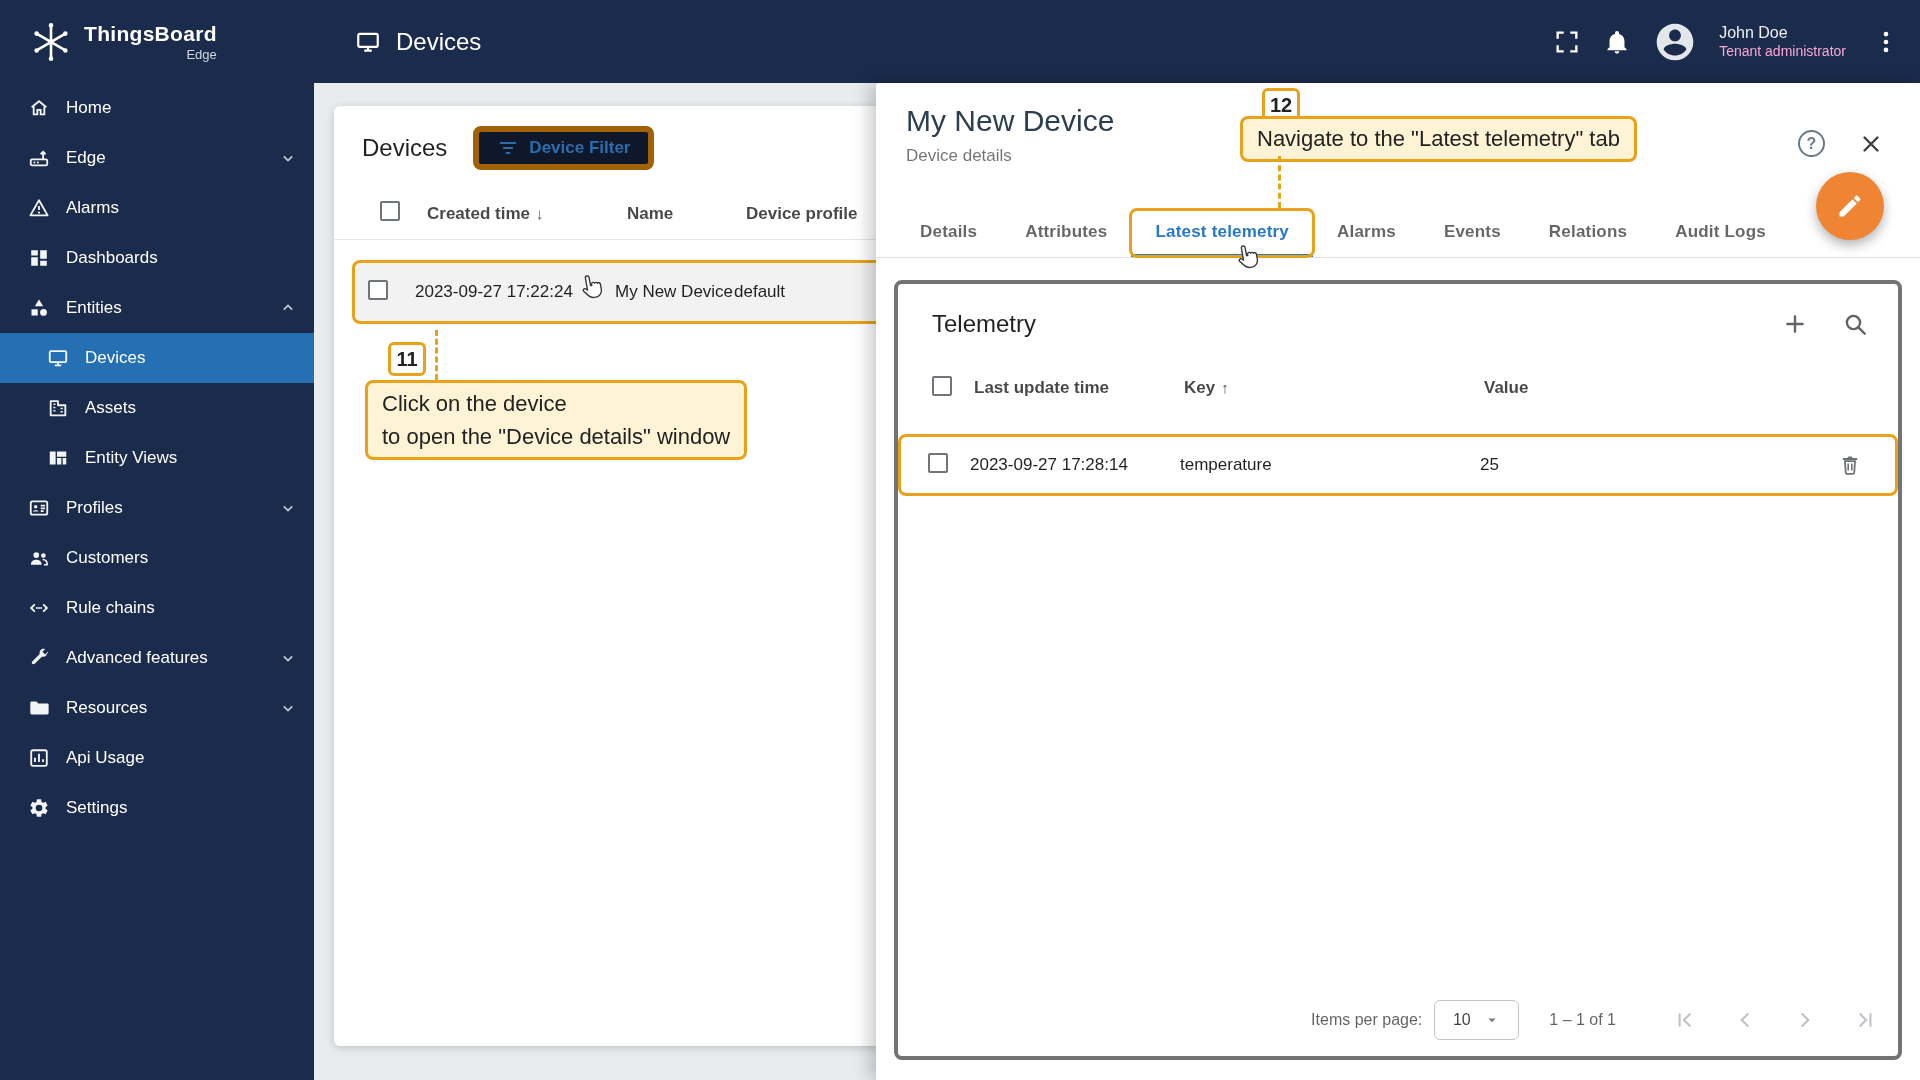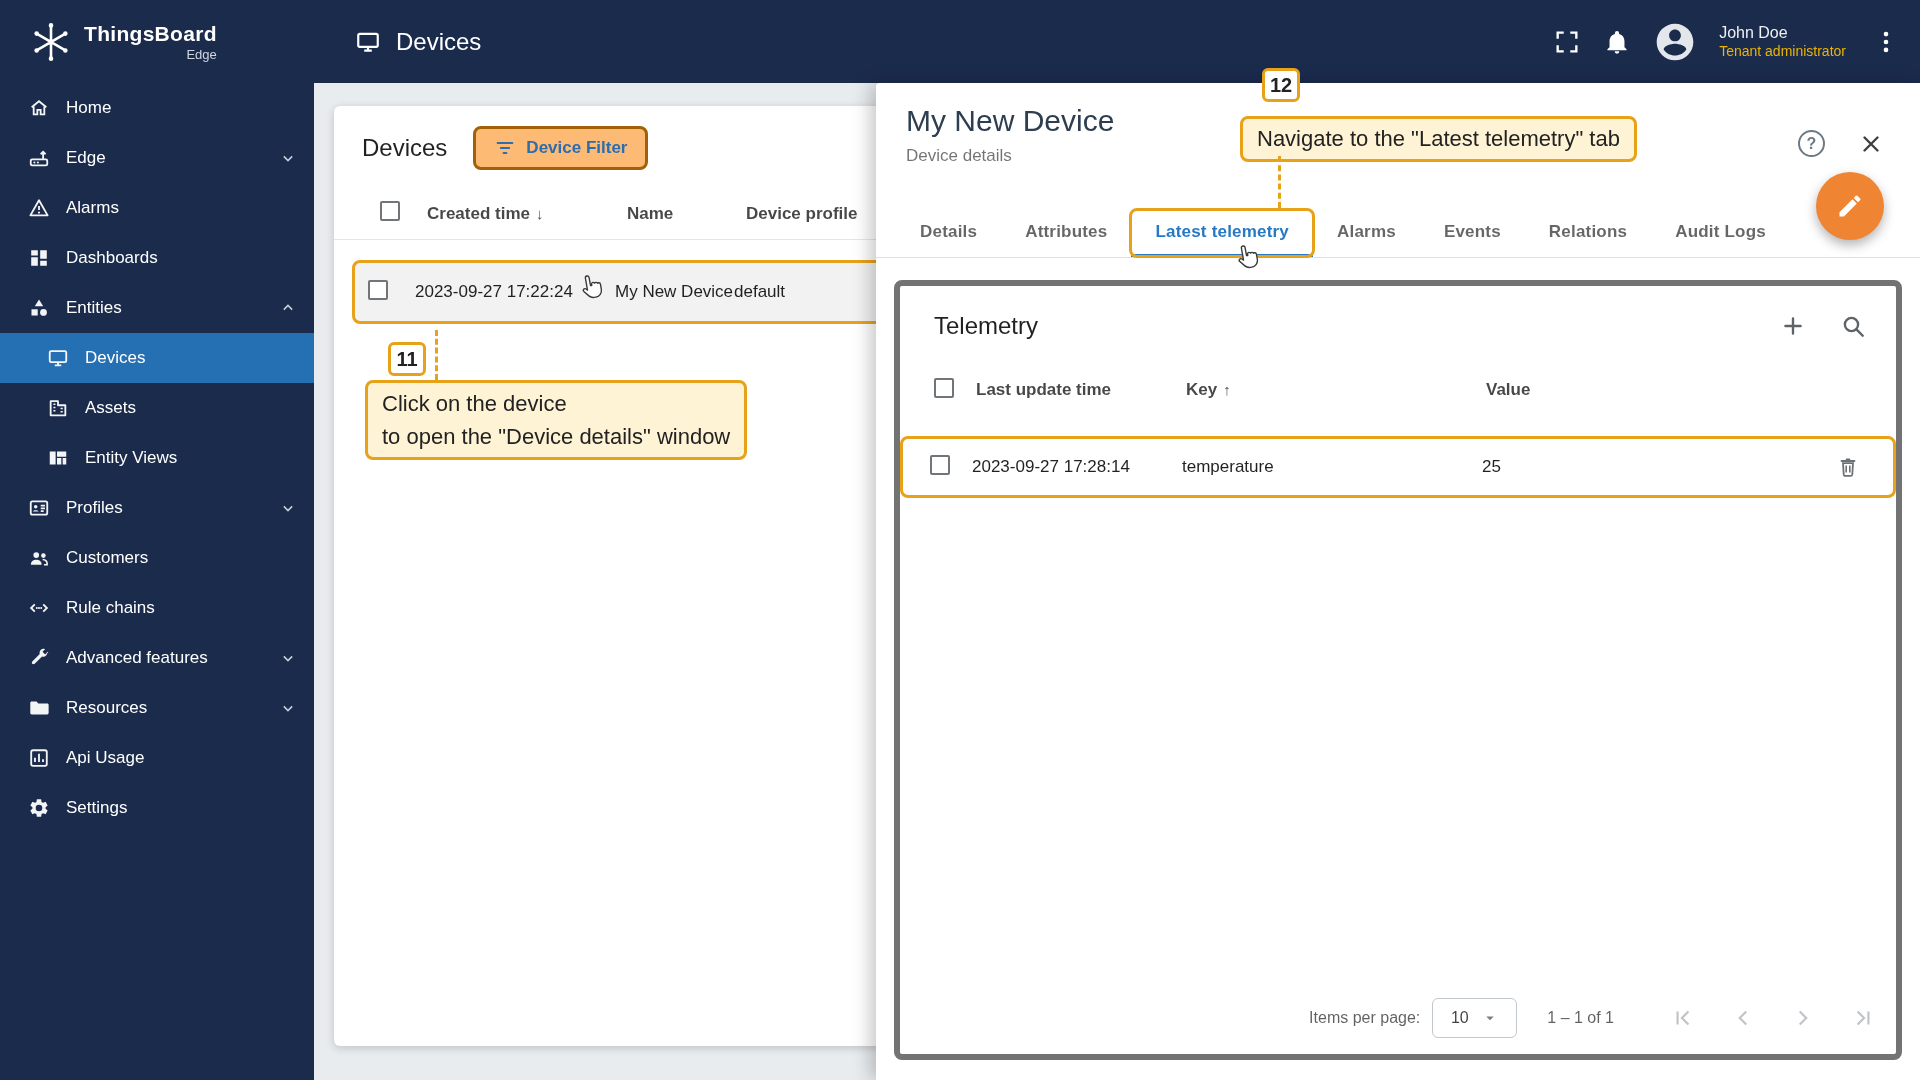--- a/index.html
+++ b/index.html
@@ -10,21 +10,21 @@
   
   .topbar { position:absolute; left:0; top:0; right:0; height:83px; background:#1b2b4c; z-index:1; }
   .topbar-inner { position:absolute; left:334px; right:0; top:0; height:83px; display:flex; align-items:center; justify-content:space-between; color:#fff; }
   .tb-title { display:flex; align-items:center; gap:15px; margin-left:21px; font-size:24px; font-weight:400; }
   .tb-title .icon { width:26px; height:26px; color:#fff; }
   .tb-right { display:flex; align-items:center; gap:22px; margin-right:20px; }
   .tb-iconbtn { width:28px; height:28px; color:#fff; cursor:pointer; }
   .tb-avatar { width:44px; height:44px; color:#e3e7ec; cursor:pointer; }
   .tb-user { line-height:1.25; margin-right:4px; }
   .tb-user .name { font-size:16px; color:#eef1f4; }
-  .tb-user .role { font-size:14px; color:#eab308; }
+  .tb-user .role { font-size:14px; color:#f9a8d4; }
 
   
   .sidebar { position:absolute; left:0; top:0; width:314px; height:1080px; background:#1b2b4c; z-index:30; }
   .logo { height:83px; display:flex; align-items:center; padding-left:30px; gap:12px; }
   .logo-ic { width:42px; height:42px; }
   .logo-title { color:#fff; font-size:21px; font-weight:600; letter-spacing:.3px; }
   .logo-sub { color:#cfd6e0; font-size:13px; text-align:right; margin-top:1px; }
   .nav-item { height:50px; display:flex; align-items:center; padding:0 16px 0 28px; gap:16px; color:#fff; font-size:17px; cursor:pointer; }
   .nav-item.child { padding-left:47px; }
   .nav-item.selected { background:#2570b3; }
@@ -32,21 +32,21 @@
   .nav-ic svg { width:22px; height:22px; }
   .nav-label { white-space:nowrap; }
   .chev { margin-left:auto; width:20px; height:20px; color:#d9dee6; opacity:.9; }
   .chev.up { transform:rotate(180deg); }
 
   
   .content { position:absolute; left:314px; top:83px; right:0; bottom:0; }
   .devices-card { position:absolute; left:20px; top:23px; width:560px; height:940px; background:#fff; border-radius:6px; box-shadow:0 2px 8px rgba(0,0,0,.18); z-index:2; }
   .card-head { display:flex; align-items:center; gap:26px; padding:20px 0 8px 28px; }
   .card-head h2 { font-size:24px; font-weight:500; color:rgba(0,0,0,.87); }
-  .filter-btn { display:flex; align-items:center; gap:10px; height:44px; padding:0 18px; border:3px solid #a16207; border-radius:8px; background:#fdba74; color:#2b6dad; font-size:17px; font-weight:600; font-family:inherit; cursor:pointer; }
+  .filter-btn { display:flex; align-items:center; gap:10px; height:44px; padding:0 18px; border:6px solid #a16207; border-radius:8px; background:#0f172a; color:#2b6dad; font-size:17px; font-weight:600; font-family:inherit; cursor:pointer; }
   .filter-btn .icon { width:22px; height:22px; color:#2b6dad; }
   .dev-grid { display:grid; grid-template-columns:57px 200px 119px 1fr; align-items:center; }
   .dev-table-head { margin-top:10px; height:52px; padding-left:36px; border-bottom:1px solid #e4e6e8; font-size:17px; font-weight:700; color:rgba(0,0,0,.72); }
   .dev-row { margin:20px 0 0 18px; width:536px; height:64px; background:#f2f2f3; border:3px solid #e8a21a; border-radius:8px; padding-left:3px; font-size:17px; color:rgba(0,0,0,.87); }
   .dev-row .dev-grid, .dev-row { display:grid; grid-template-columns:57px 200px 119px 1fr; align-items:center; }
   .cell-name { line-height:20px; }
   .cb { width:20px; height:20px; margin-left:10px; border:2px solid #70757a; border-radius:2px; background:#fff; display:inline-block; cursor:pointer; }
   .sort-arrow { font-size:15px; color:#555; margin-left:6px; }
 
   
@@ -59,21 +59,21 @@
   .close-ic { width:26px; height:26px; color:#3c4043; cursor:pointer; }
   .fab { position:absolute; right:36px; top:89px; width:68px; height:68px; border-radius:50%; border:none; background:#ef8432; box-shadow:0 5px 12px rgba(0,0,0,.3); display:flex; align-items:center; justify-content:center; cursor:pointer; z-index:6; }
   .fab svg { width:28px; height:28px; }
 
   .tabs { margin-top:40px; height:52px; display:flex; padding-left:20px; border-bottom:1px solid #e0e0e0; position:relative; }
   .tab { position:relative; display:flex; align-items:center; padding:0 24px; font-size:17px; font-weight:600; color:rgba(0,0,0,.6); letter-spacing:.2px; cursor:pointer; white-space:nowrap; }
   .tab.active { color:#2779c4; }
   .tab.active .inkbar { position:absolute; left:0; right:0; bottom:0; height:3px; background:#2779c4; }
   .tab-highlight { position:absolute; left:-2px; right:-2px; top:2px; bottom:-1px; border:3px solid #e8a21a; border-radius:8px; pointer-events:none; }
 
-  .telemetry-card { position:relative; margin:22px 18px 0; width:1008px; height:780px; border:6px solid #737373; border-radius:8px; background:#fff; }
+  .telemetry-card { position:relative; margin:22px 18px 0; width:1008px; height:780px; border:4px solid #737373; border-radius:8px; background:#fff; }
   .tc-head { display:flex; align-items:center; justify-content:space-between; padding:26px 30px 14px 34px; }
   .tc-head h3 { font-size:24px; font-weight:500; color:rgba(0,0,0,.87); }
   .tc-head-icons { display:flex; align-items:center; gap:34px; }
   .tc-iconbtn { width:26px; height:26px; color:#5f6368; cursor:pointer; }
   .tel-grid { display:grid; grid-template-columns:52px 210px 300px 1fr 48px; align-items:center; }
   .tc-table-head { margin-top:14px; height:44px; padding:0 24px; font-size:17px; font-weight:700; color:rgba(0,0,0,.72); }
   .tc-row { margin:24px 0 0; height:62px; border:3px solid #e8a21a; border-radius:8px; background:#fff; padding:0 21px 0 17px; font-size:17px; color:rgba(0,0,0,.87); }
   .trash-btn { width:24px; height:24px; color:#6d7175; cursor:pointer; justify-self:center; }
 
   .paginator { position:absolute; left:0; right:0; bottom:0; height:72px; display:flex; align-items:center; justify-content:flex-end; padding:0 20px; color:rgba(0,0,0,.62); font-size:16px; }
@@ -84,21 +84,21 @@
   .pager { display:flex; align-items:center; gap:34px; }
   .pg-btn { width:26px; height:26px; color:#c0c3c7; cursor:pointer; }
 
   
   .ann-badge { position:absolute; width:38px; height:34px; background:#fff; border:3px solid #e8a21a; border-radius:6px; display:flex; align-items:center; justify-content:center; font-size:20px; font-weight:700; color:#222; z-index:60; }
   .ann-box { position:absolute; background:#fff3d6; border:3px solid #e8a21a; border-radius:8px; padding:4px 14px; font-size:22px; line-height:33px; color:#222; z-index:60; white-space:nowrap; }
   .ann-line { position:absolute; width:0; border-left:3px dashed #e8a21a; z-index:60; }
   #ann11-badge { left:388px; top:342px; }
   #ann11-box  { left:365px; top:380px; }
   #ann11-line { left:435px; top:330px; height:50px; }
-  #ann12-badge { left:1262px; top:68px; }
+  #ann12-badge { left:1262px; top:88px; }
   #ann12-box  { left:1240px; top:116px; line-height:32px; }
   #ann12-line { left:1278px; top:156px; height:52px; }
   .cursor-hand { position:absolute; width:28px; height:28px; z-index:70; transform:rotate(-10deg); }
   #cursor-row { left:578px; top:272px; }
   #cursor-tab { left:1234px; top:242px; }
 </style>
 </head>
 <body>
 
 <header class="topbar">

